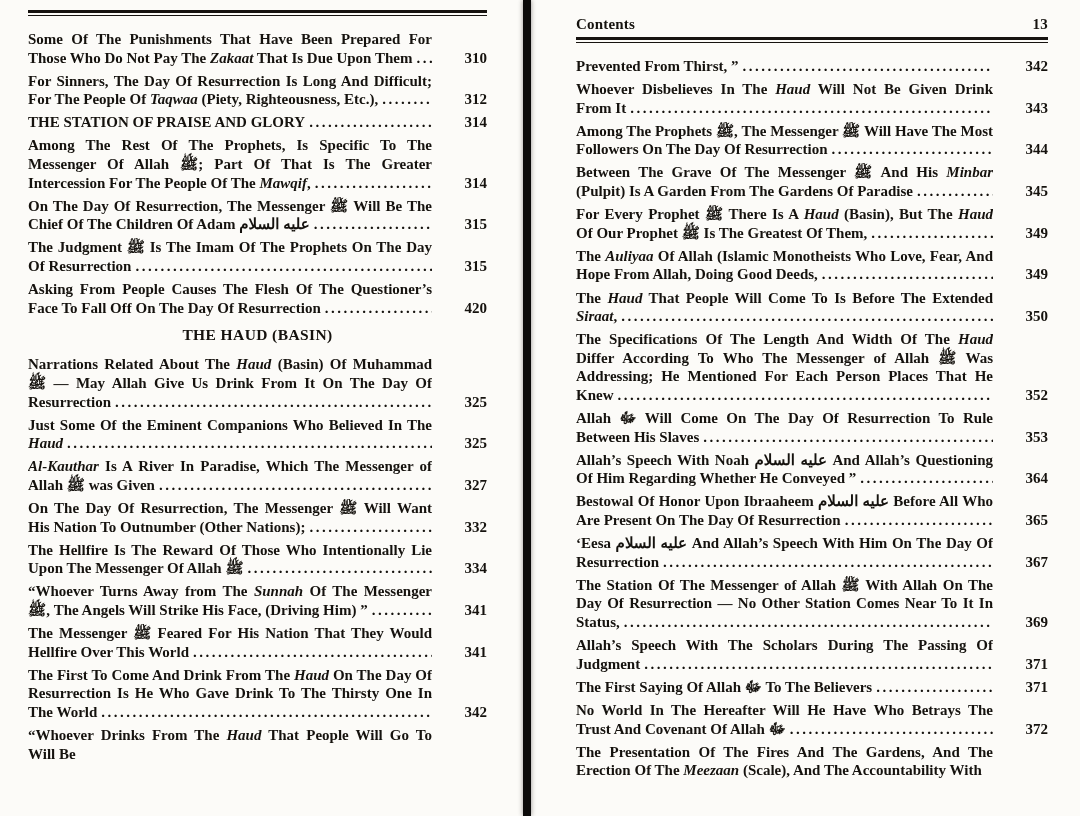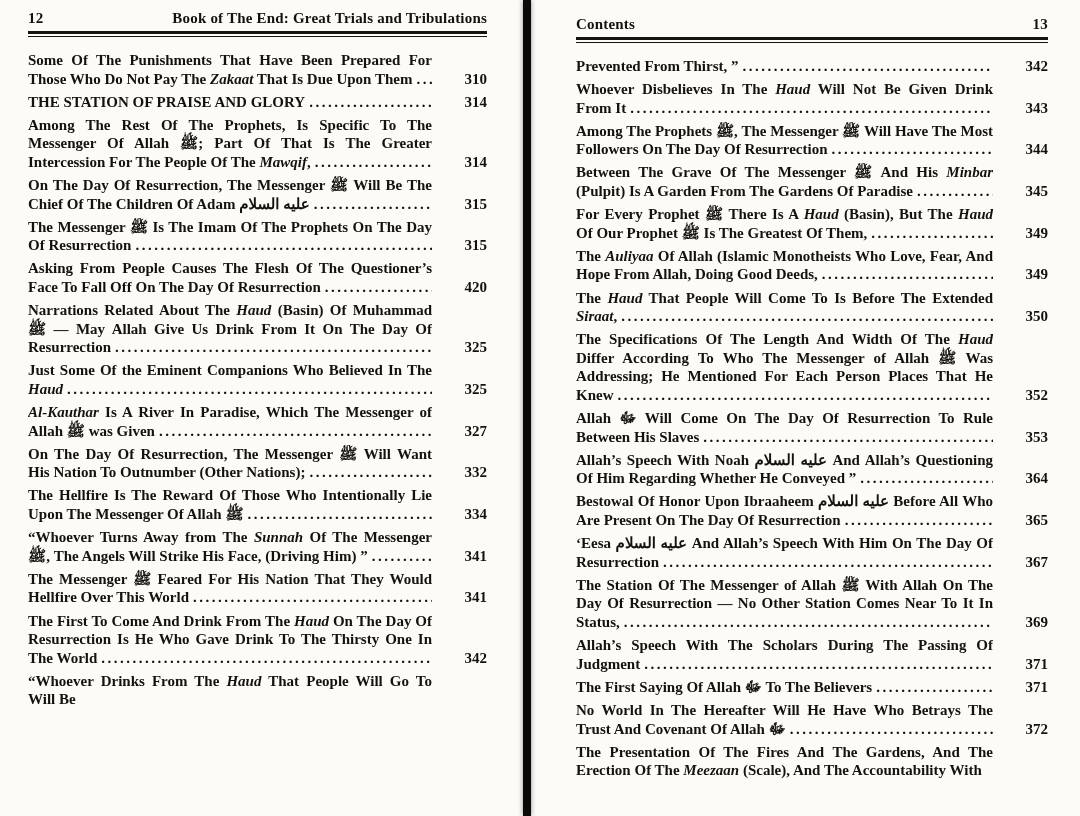--- a/index.html
+++ b/index.html
@@ -64,52 +64,53 @@
     margin: 9px 0 11px 0;
   }
   i { font-style: italic; }
 </style>
 </head>
 <body>
 
 <div class="gutter"></div>
 
 <div class="page page-left">
-  <div class="page-header">
-    <span>12</span>
-    <span>Book of The End: Great Trials and Tribulations</span>
-  </div>
   <div class="rule-main"></div>
   <div class="rule-sub"></div>
   <div class="entries">
 
   <div class="entry">
         <div class="t">Some Of The Punishments That Have Been Prepared For Those Who Do Not Pay The <i>Zakaat</i> That Is Due Upon Them</div>
         <div class="n">310</div>
       </div>
       <div class="entry">
+        <div class="t">For Sinners, The Day Of Resurrection Is Long And Difficult; For The People Of <i>Taqwaa</i> (Piety, Righteousness, Etc.),</div>
+        <div class="n">312</div>
+      </div>
+      <div class="entry">
         <div class="t">THE STATION OF PRAISE AND GLORY</div>
         <div class="n">314</div>
       </div>
       <div class="entry">
         <div class="t">Among The Rest Of The Prophets, Is Specific To The Messenger Of Allah ﷺ; Part Of That Is The Greater Intercession For The People Of The <i>Mawqif</i>,</div>
         <div class="n">314</div>
       </div>
       <div class="entry">
         <div class="t">On The Day Of Resurrection, The Messenger ﷺ Will Be The Chief Of The Children Of Adam عليه السلام</div>
         <div class="n">315</div>
       </div>
       <div class="entry">
-        <div class="t">The Messenger ﷺ Is The Imam Of The Prophets On The Day Of Resurrection</div>
+        <div class="t">The Judgment ﷺ Is The Imam Of The Prophets On The Day Of Resurrection</div>
         <div class="n">315</div>
       </div>
       <div class="entry">
         <div class="t">Asking From People Causes The Flesh Of The Questioner’s Face To Fall Off On The Day Of Resurrection</div>
         <div class="n">420</div>
       </div>
+      <div class="section-heading">THE HAUD (BASIN)</div>
       <div class="entry">
         <div class="t">Narrations Related About The <i>Haud</i> (Basin) Of Muhammad ﷺ — May Allah Give Us Drink From It On The Day Of Resurrection</div>
         <div class="n">325</div>
       </div>
       <div class="entry">
         <div class="t">Just Some Of the Eminent Companions Who Believed In The <i>Haud</i></div>
         <div class="n">325</div>
       </div>
       <div class="entry">
         <div class="t"><i>Al-Kauthar</i> Is A River In Paradise, Which The Messenger of Allah ﷺ was Given</div>

